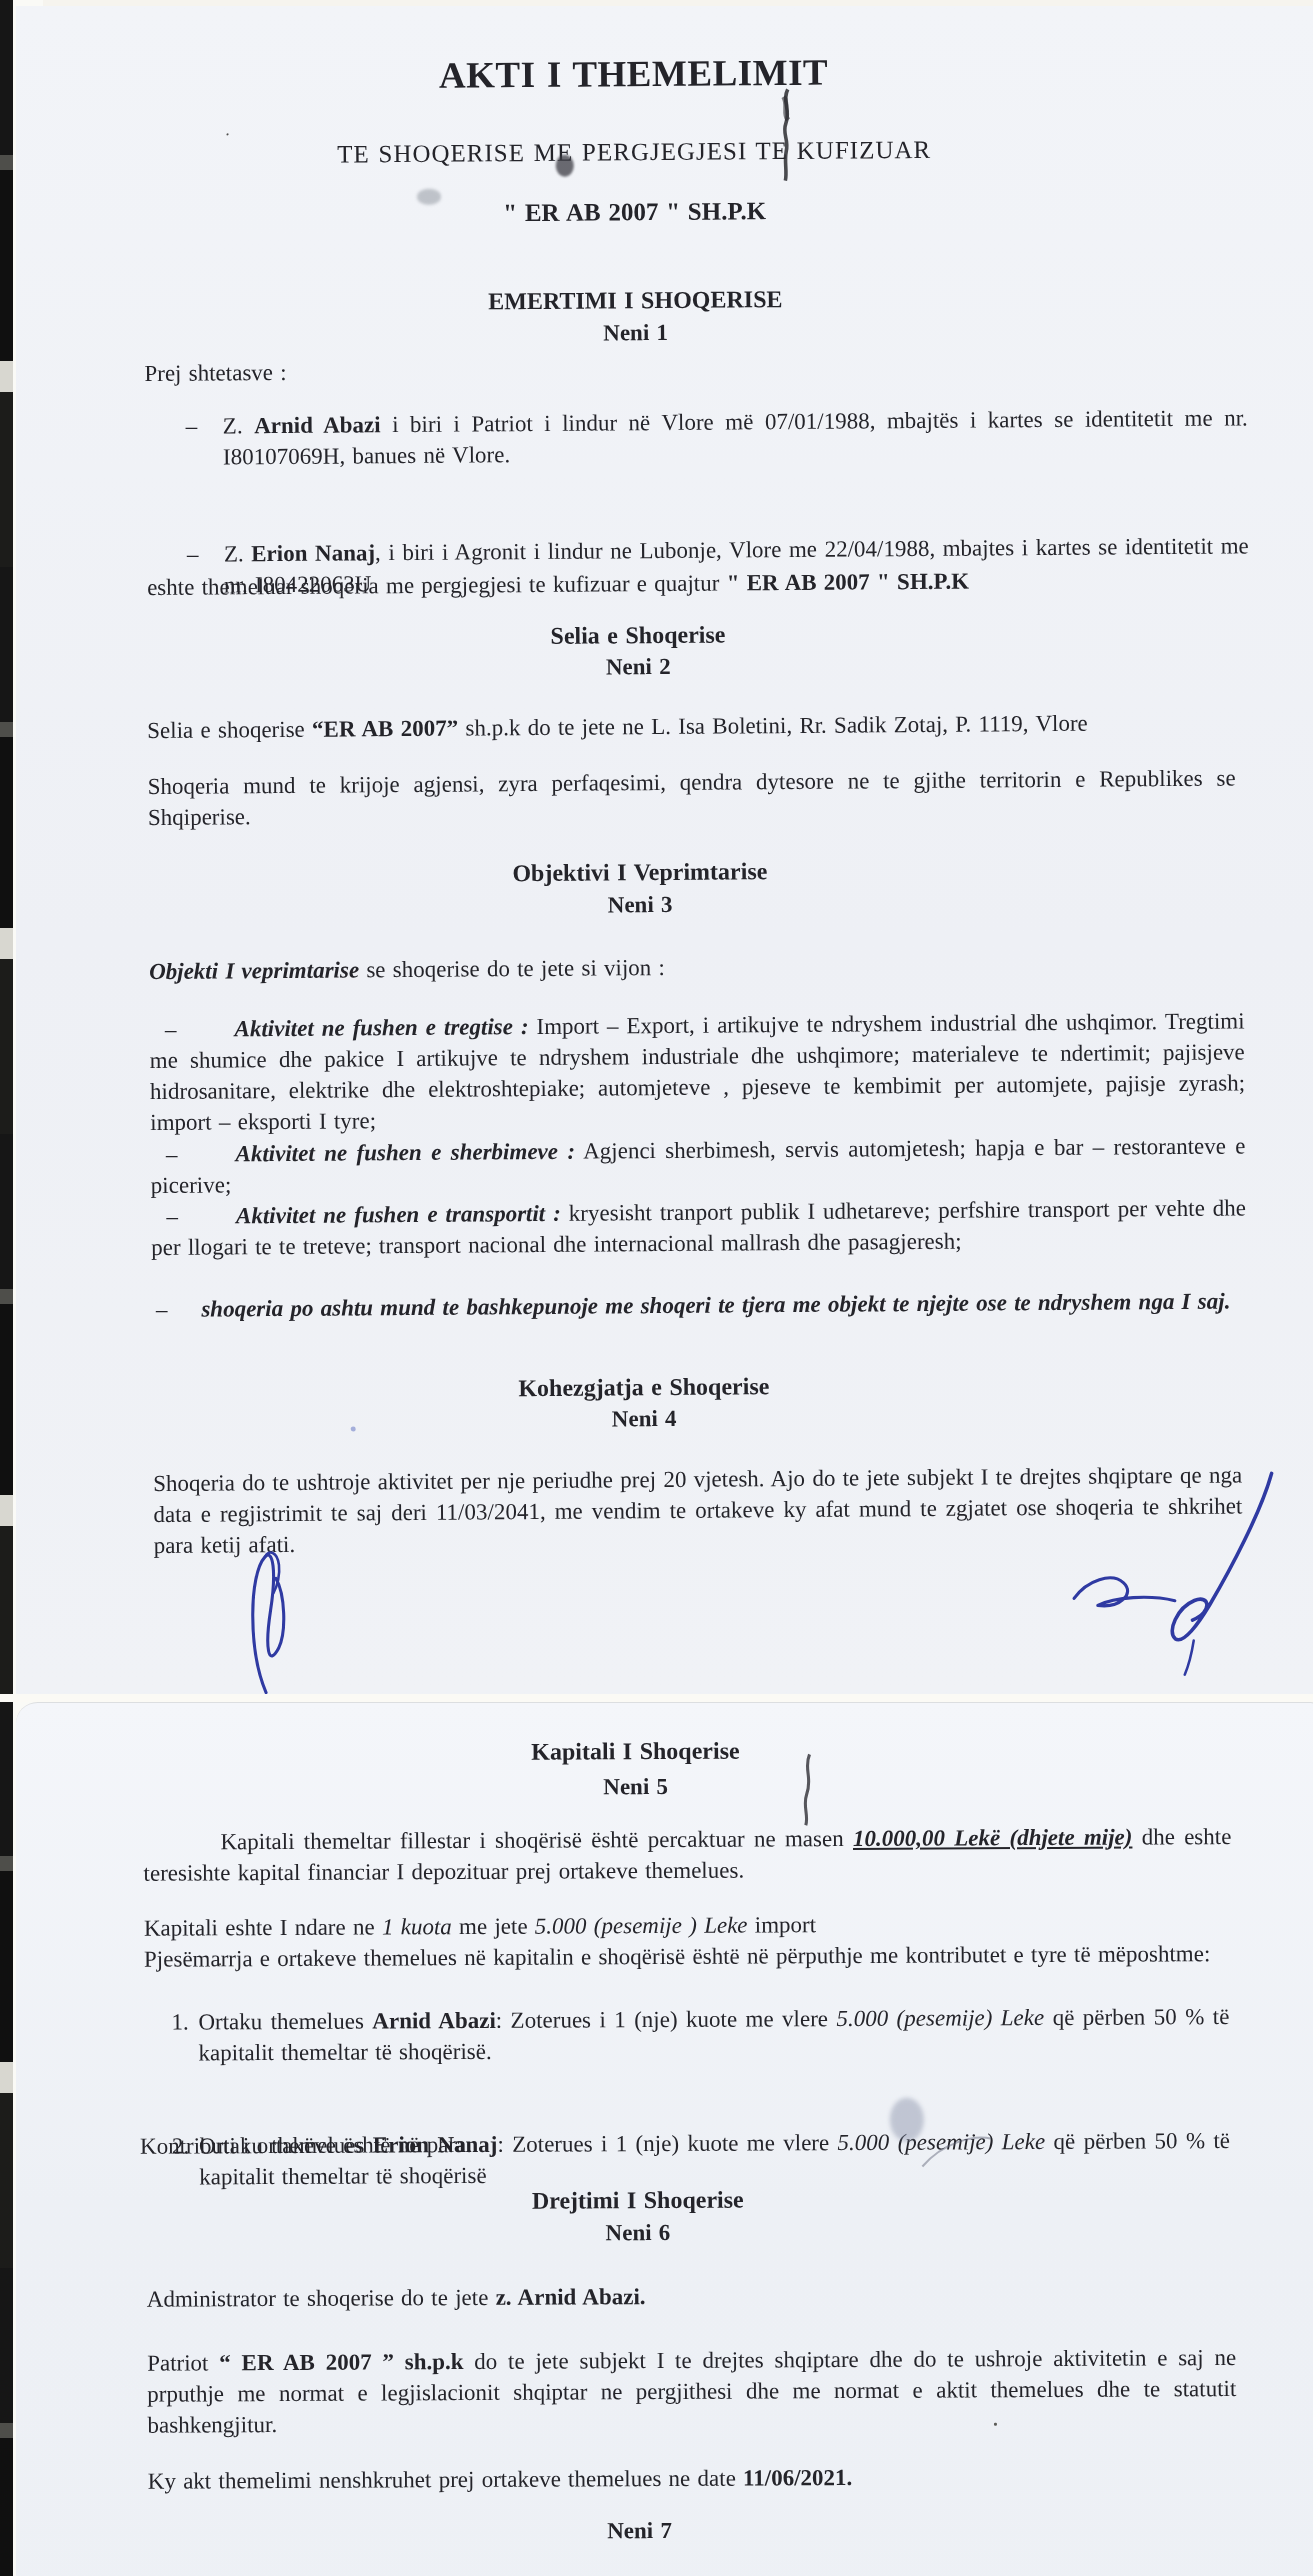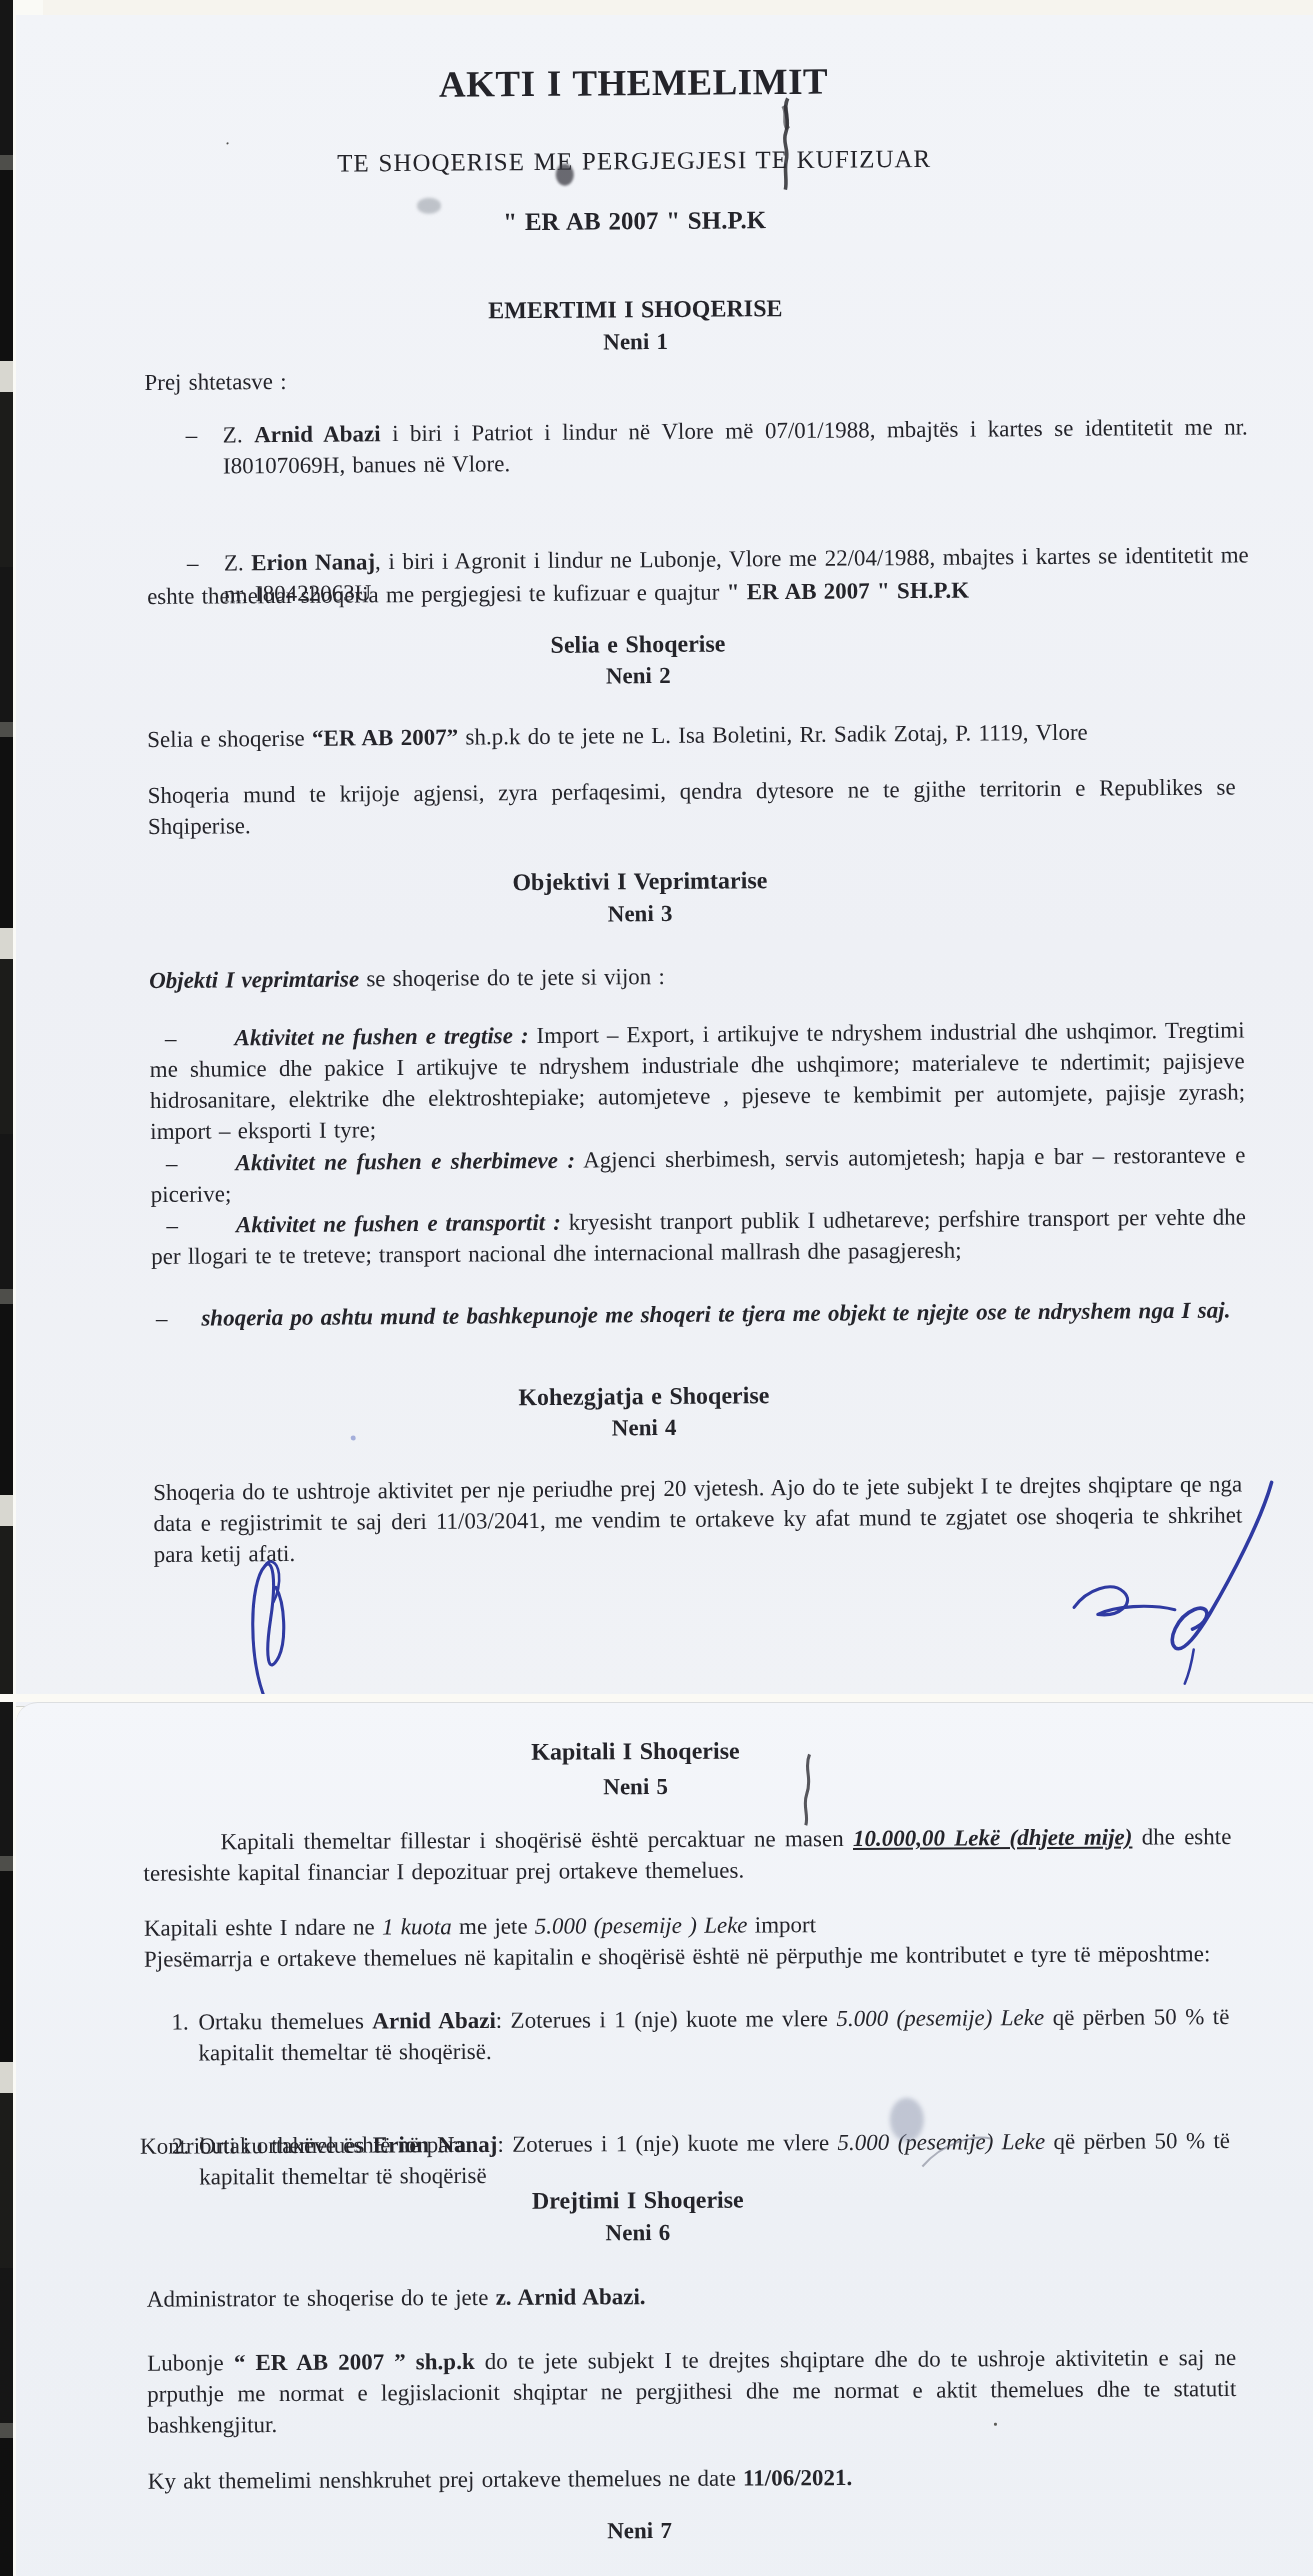--- a/index.html
+++ b/index.html
@@ -5,21 +5,21 @@
   html,body{margin:0;padding:0;background:#e7e5df;}
   #root{position:relative;width:1314px;height:3400px;overflow:hidden;
         background:#f6f4ee;font-family:"Liberation Serif","DejaVu Serif",serif;
         color:#24242a;}
   
   #edge-strip{position:absolute;left:0;top:0;width:13.4px;height:3400px;
     background:repeating-linear-gradient(180deg,#161616 0 155px,#4e4e4a 155px 170px,#101010 170px 361px,#d8d7d0 361px 392px,#1c1c1a 392px 567px);}
   #edge-band{position:absolute;left:13.4px;top:0;width:30px;height:3400px;background:#fafaf6;}
   
   .page{position:absolute;left:15.5px;width:1298px;}
-  #page1{top:15px;height:1691px;background:linear-gradient(180deg,#f2f4f8 0%,#eef0f5 55%,#f0f2f6 100%);
+  #page1{top:6px;height:1691px;background:linear-gradient(180deg,#f2f4f8 0%,#eef0f5 55%,#f0f2f6 100%);
          border-bottom:1.5px solid #cfd0ca;}
   #gap-strip{position:absolute;left:0;top:1694px;width:1314px;height:7.7px;background:#fbfaf5;}
   #page2{top:1702px;height:1663px;background:linear-gradient(180deg,#f4f6fa 0%,#edf0f5 30%,#eef1f6 100%);
          border-radius:21.6px 3.1px 0 0;border-top:1px solid #dcdee0;}
   .tilt1{position:absolute;left:0;top:0;width:100%;height:100%;transform:rotate(-0.45deg);transform-origin:644px 824px;}
   .tilt2{position:absolute;left:0;top:0;width:100%;height:100%;transform:rotate(-0.3deg);transform-origin:644px 824px;}
   
   .blk{position:absolute;font-size:23px;line-height:31px;word-spacing:1.5px;}
   .just{text-align:justify;}
   .c{left:0;width:1247px;text-align:center;}
@@ -168,21 +168,21 @@
       <div class="blk" style="top:425px;left:126px;">Kontributi i ortakëve është në para.</div>
 
       <div class="blk c head" style="top:482px;">Drejtimi I Shoqerise</div>
       <div class="blk c neni" style="top:514px;">Neni 6</div>
 
       <div class="blk" style="top:578px;left:132px;width:1088px;">
         <span>Administrator te shoqerise do te jete </span><span class="b">z. Arnid Abazi.</span>
       </div>
 
       <div class="blk just" style="top:642px;left:132px;width:1089px;">
-        <span>Lubonje </span><span class="b">“ ER AB 2007 ” sh.p.k</span><span> do te jete subjekt I te drejtes shqiptare dhe do te ushroje aktivitetin e saj ne prputhje me normat e legjislacionit shqiptar ne pergjithesi dhe me normat e aktit themelues dhe te statutit bashkengjitur.</span>
+        <span>Patriot </span><span class="b">“ ER AB 2007 ” sh.p.k</span><span> do te jete subjekt I te drejtes shqiptare dhe do te ushroje aktivitetin e saj ne prputhje me normat e legjislacionit shqiptar ne pergjithesi dhe me normat e aktit themelues dhe te statutit bashkengjitur.</span>
       </div>
 
       <div class="blk" style="top:760px;left:132px;width:1088px;">
         <span>Ky akt themelimi nenshkruhet prej ortakeve themelues ne date </span><span class="b">11/06/2021.</span>
       </div>
 
       <div class="blk c neni" style="top:812px;">Neni 7</div>
 
       <svg style="position:absolute;left:777px;top:49px;" width="36" height="77" viewBox="0 0 70 150">
         <path d="M 40 6 C 28 34 46 52 34 84 C 26 106 38 126 32 144" stroke="#2e2e34" stroke-width="6" fill="none" opacity="0.8"></path>

